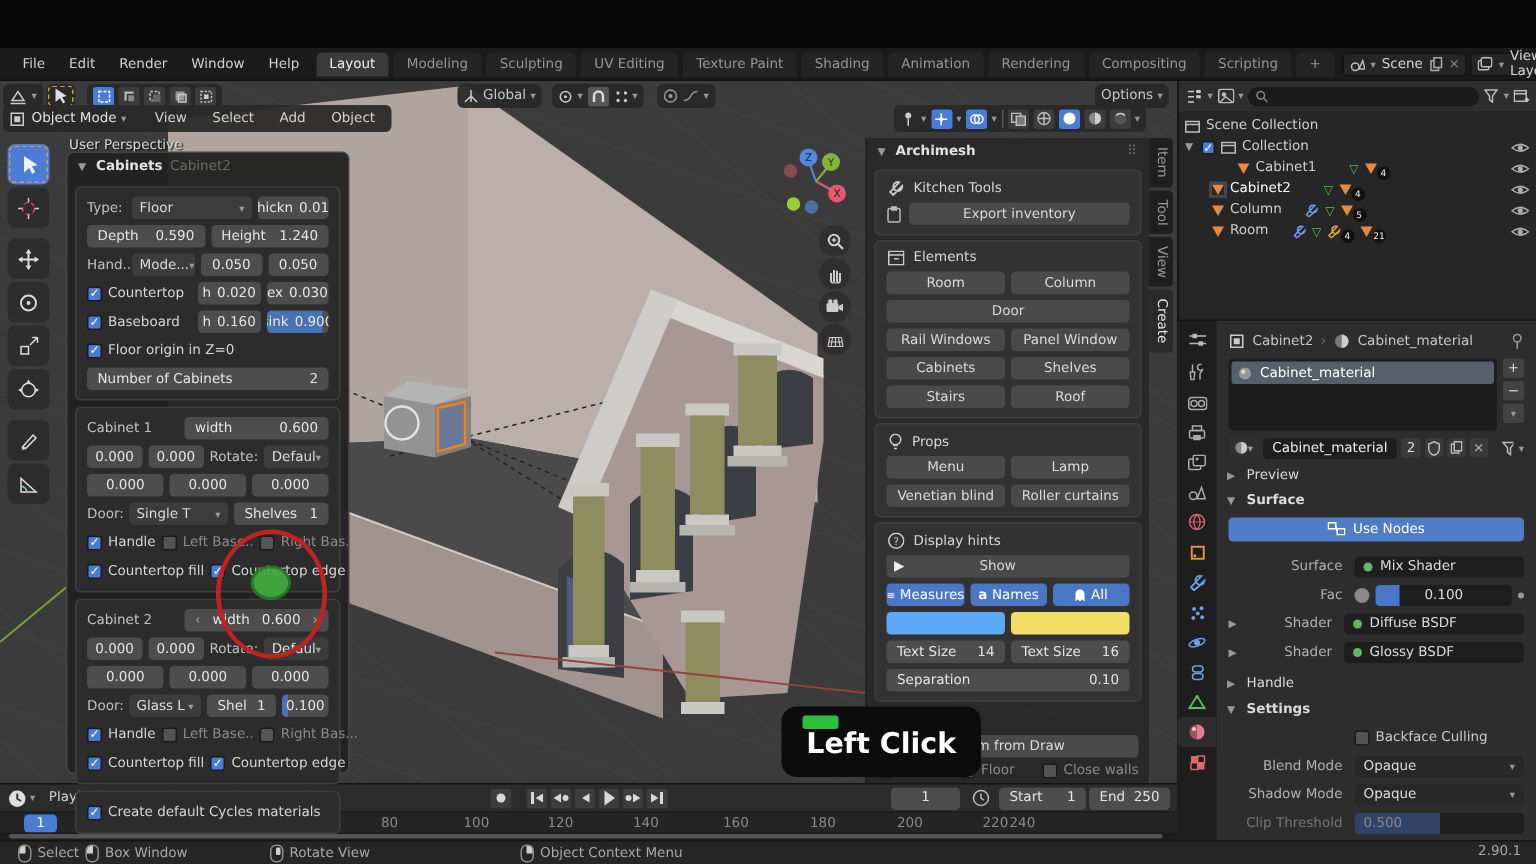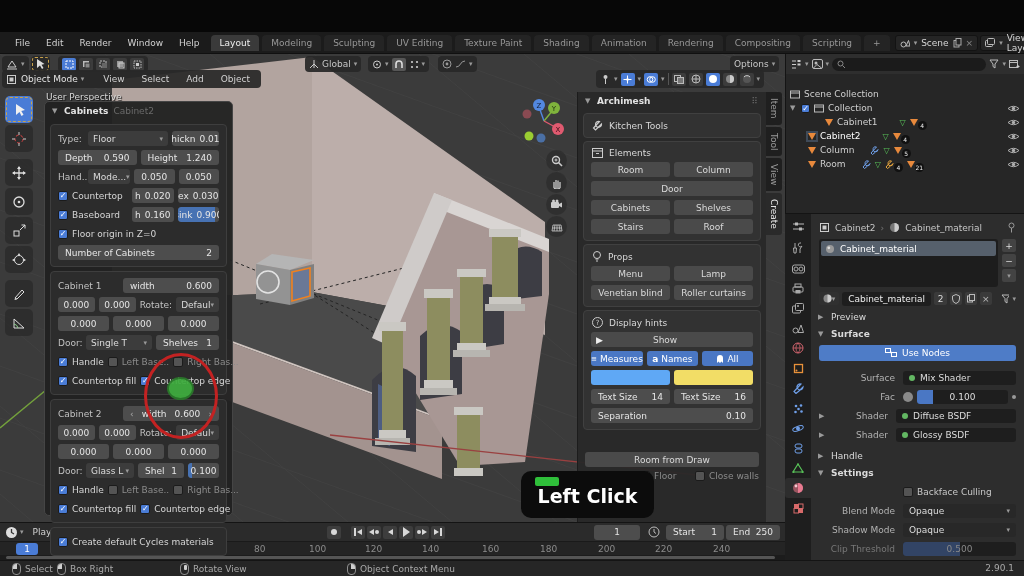--- a/index.html
+++ b/index.html
@@ -730,38 +730,49 @@
     <span style="font-weight:bold">Archimesh</span>
     <span style="margin-left:auto;color:#666;letter-spacing:1px">⠿</span>
   </div>
   <div class="nsect">
     <div class="ntitle">
         <svg width="11" height="11">
           <path d="M7.5,1.5 A3,3 0 1 0 9.5,4 L6,7.5 L3.5,10 L1.5,8 L7.5,1.5 Z" fill="none" stroke="#ccc" stroke-width="1.2"></path>
         </svg>
         <span>Kitchen Tools</span>
       </div>
+    <div class="nrow">
+        <svg width="11" height="12">
+          <rect x="1" y="2" width="8" height="9" rx="1" fill="none" stroke="#bbb"></rect>
+          <rect x="3" y="0.5" width="4" height="3" fill="#bbb"></rect>
+        </svg>
+        <span class="nbtn">Export inventory</span>
+      </div>
   </div>
   <div class="nsect">
     <div class="ntitle">
         <svg width="11" height="10">
           <rect x="0.5" y="0.5" width="10" height="9" fill="none" stroke="#ccc"></rect>
           <line x1="0.5" y1="3" x2="10.5" y2="3" stroke="#ccc"></line>
           <line x1="4" y1="5.5" x2="7" y2="5.5" stroke="#ccc"></line>
         </svg>
         <span>Elements</span>
       </div>
     <div class="nrow">
         <span class="nbtn">Room</span>
         <span class="nbtn">Column</span>
       </div>
     <div class="nrow">
         <span class="nbtn">Door</span>
       </div>
     <div class="nrow">
+        <span class="nbtn">Rail Windows</span>
+        <span class="nbtn">Panel Window</span>
+      </div>
+    <div class="nrow">
         <span class="nbtn">Cabinets</span>
         <span class="nbtn">Shelves</span>
       </div>
     <div class="nrow">
         <span class="nbtn">Stairs</span>
         <span class="nbtn">Roof</span>
       </div>
   </div>
   <div class="nsect">
     <div class="ntitle">
@@ -879,21 +890,21 @@
     <svg width="10" height="10">
         <path d="M1,1 L9,1 L6,5 L6,9 L4,7.5 L4,5 Z" fill="none" stroke="#bbb"></path>
       </svg>
     <span class="caret">▾</span>
     <svg width="11" height="10">
         <rect x="0.5" y="1.5" width="8" height="7" fill="none" stroke="#bbb"></rect>
         <line x1="0.5" y1="3.5" x2="8.5" y2="3.5" stroke="#bbb"></line>
         <path d="M9,6 v3 M7.5,7.5 h3" stroke="#ccc"></path>
       </svg>
   </div>
-  <div class="orow" style="margin-top:13px">
+  <div class="orow" style="margin-top:3px">
     <svg width="10" height="9">
         <rect x="0.5" y="1" width="9" height="7" fill="none" stroke="#bbb"></rect>
         <line x1="0.5" y1="3" x2="9.5" y2="3" stroke="#bbb"></line>
       </svg>
     <span>Scene Collection</span>
   </div>
   <div class="orow">
     <span class="exp">▼</span>
     <span class="cbx on" style="width:9px;height:9px">✓</span>
     <svg width="10" height="9">
@@ -1220,21 +1231,21 @@
   </div>
   <div class="pr">
     <span class="plab">Shadow Mode</span>
     <span class="pfield" style="background:#282828;justify-content:space-between">
         <span>Opaque</span>
         <span class="caret">▾</span>
       </span>
   </div>
   <div class="pr">
     <span class="plab" style="color:#777">Clip Threshold</span>
-    <span class="pfield" style="justify-content:center">
+    <span class="pfield" style="justify-content:flex-start">
         <span class="fillblue" style="width:50%;background:#3f5e94;opacity:.6"></span>
         <span class="ptxt" style="color:#888">0.500</span>
       </span>
   </div>
 </div>
 
 <div class="abs" id="timeline">
   <div id="thdr">
     <svg width="13" height="13">
         <circle cx="6.5" cy="6.5" r="5.5" fill="#ddd"></circle>
@@ -1296,40 +1307,40 @@
     <span class="tick" style="left:132px">40</span>
     <span class="tick" style="left:194px">60</span>
     <span class="tick" style="left:254px">80</span>
     <span class="tick" style="left:309px">100</span>
     <span class="tick" style="left:365px">120</span>
     <span class="tick" style="left:422px">140</span>
     <span class="tick" style="left:482px">160</span>
     <span class="tick" style="left:540px">180</span>
     <span class="tick" style="left:598px">200</span>
     <span class="tick" style="left:655px">220</span>
-    <span class="tick" style="left:713px">240</span>
+    <span class="tick" style="left:673px">240</span>
     <span style="position:absolute;left:16px;top:1px;width:22px;height:12px;background:#4a7cd6;border-radius:3px;color:#fff;display:flex;align-items:center;justify-content:center">1</span>
   </div>
   <div id="tscroll">
       <div style="position:absolute;left:6px;top:1px;right:10px;height:3px;background:#555;border-radius:2px"></div>
     </div>
 </div>
 
 <div class="abs" id="statusbar">
   <span class="sitem" style="left:12px">
       <span class="mouse l">
         <i></i>
       </span>
       <span>Select</span>
     </span>
   <span class="sitem" style="left:57px">
       <span class="mouse l">
         <i></i>
       </span>
-      <span>Box Right</span>
+      <span>Box Window</span>
     </span>
   <span class="sitem" style="left:180px">
       <span class="mouse m">
         <i></i>
       </span>
       <span>Rotate View</span>
     </span>
   <span class="sitem" style="left:347px">
       <span class="mouse r">
         <i></i>

